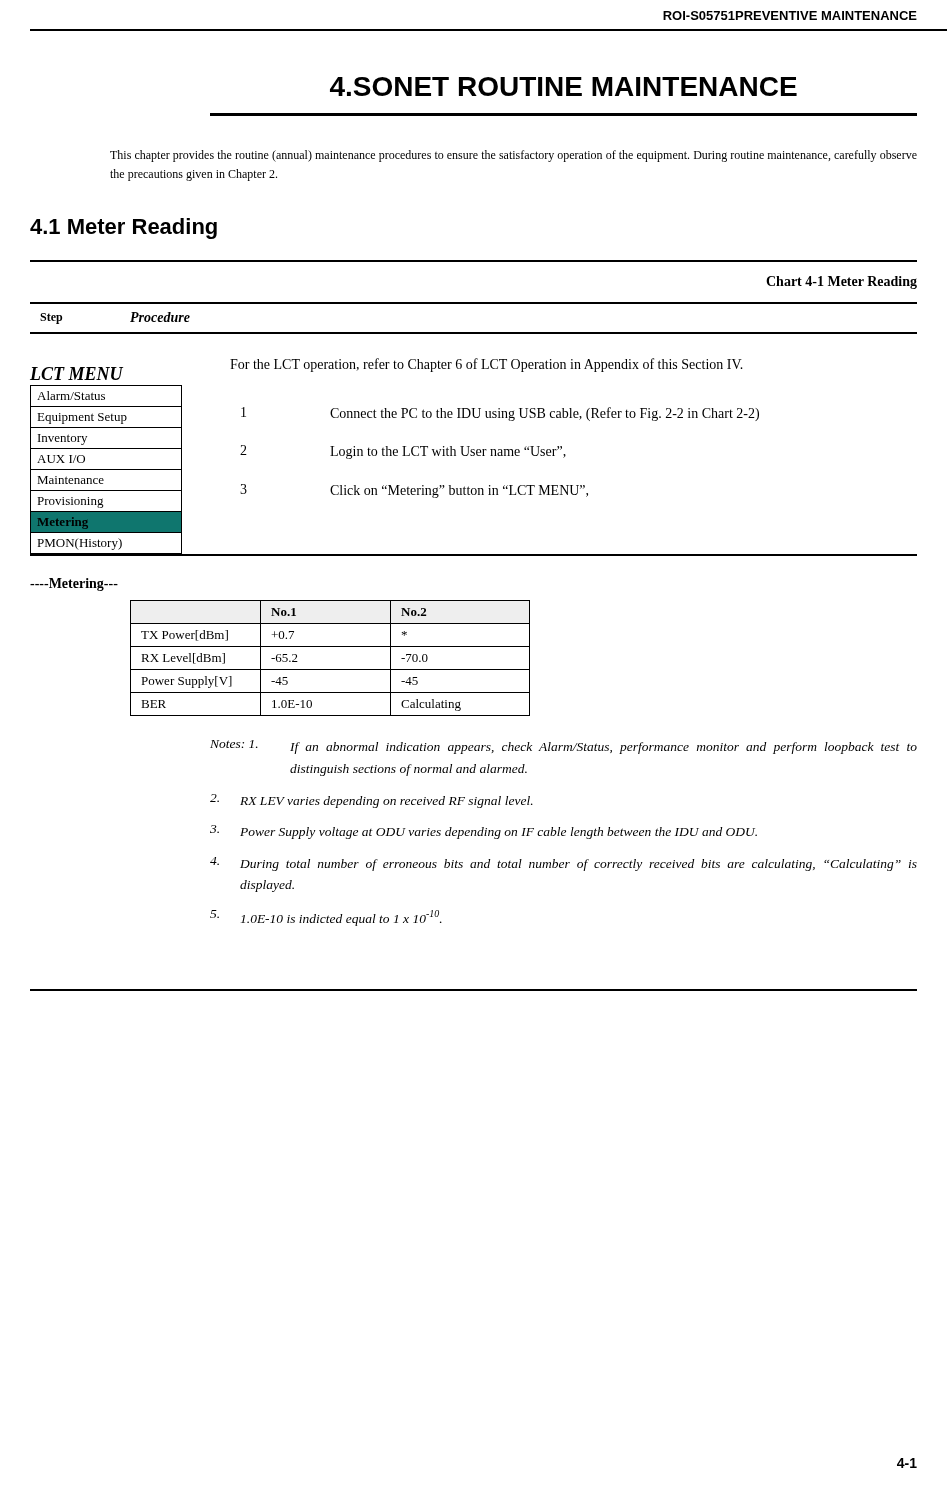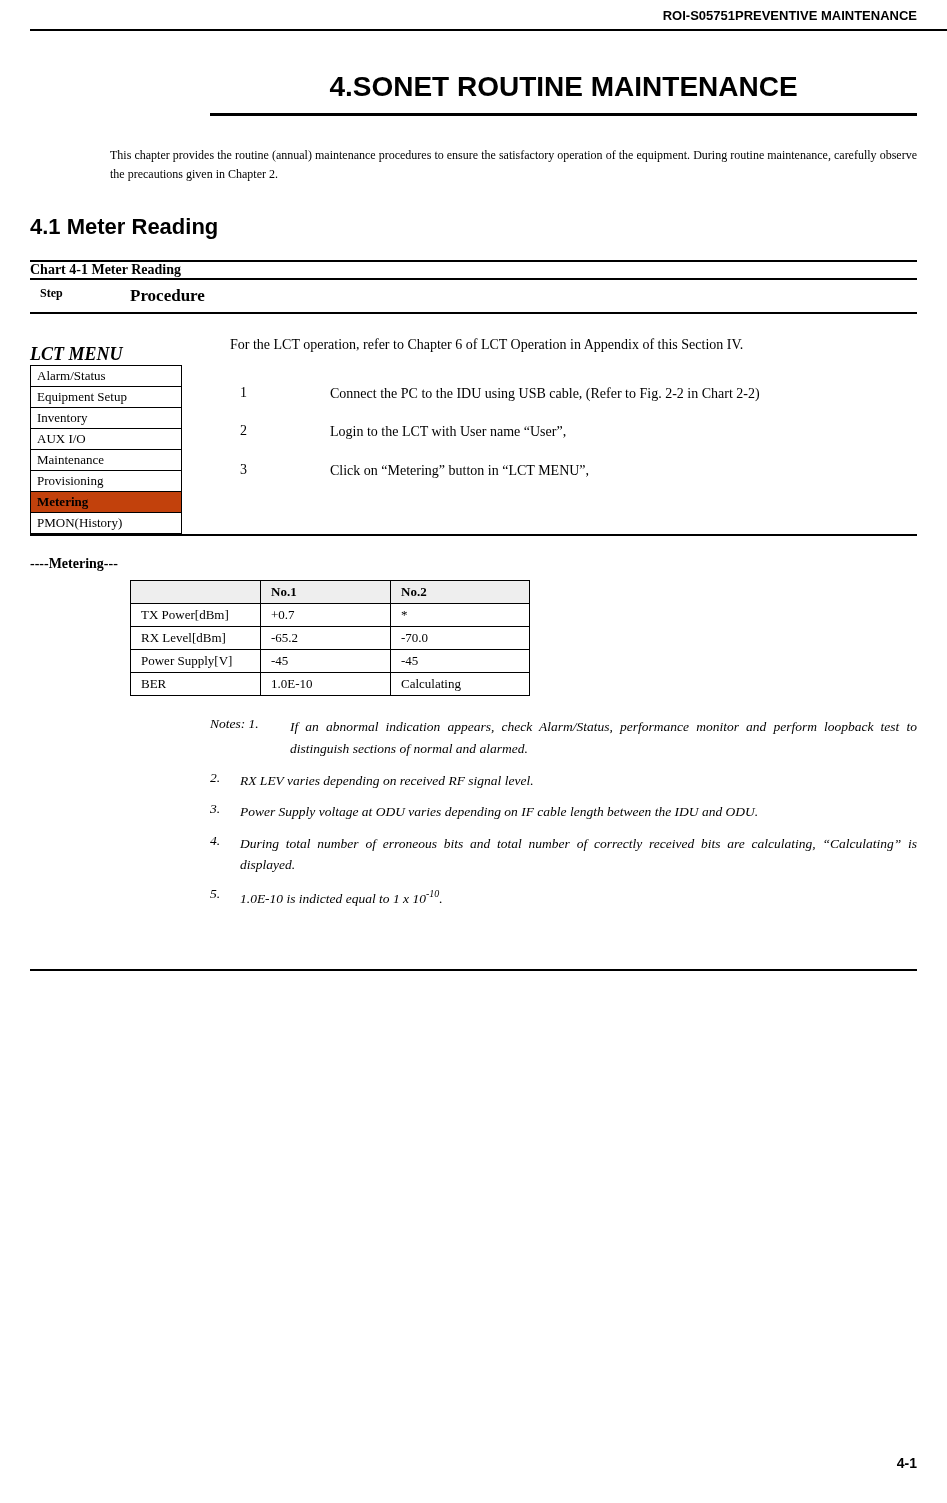--- a/index.html
+++ b/index.html
@@ -81,62 +81,63 @@
       flex: 1;
     }
     
     .chart-container {
       border-top: 2px solid #000;
       border-bottom: 2px solid #000;
       margin-bottom: 0;
     }
     .chart-title-row {
       border-bottom: 2px solid #000;
-      padding: 0 0;
-      text-align: left;
+      padding: 12px 0;
+      text-align: right;
       font-weight: bold;
       font-size: 14px;
     }
     .chart-header-row {
       display: flex;
       border-bottom: 2px solid #000;
       padding: 6px 0;
     }
     .chart-col-step {
       width: 80px;
       font-weight: bold;
       font-size: 12px;
       padding-left: 10px;
     }
     .chart-col-procedure {
       flex: 1;
       font-weight: bold;
-      font-size: 17px;
+      font-size: 14px;
       padding-left: 20px;
+      font-style: italic;
     }
     
     .lct-menu-title {
       font-weight: bold;
       font-style: italic;
       font-size: 18px;
       margin-top: 20px;
     }
     .lct-menu-table {
       border-collapse: collapse;
       width: 152px;
       font-size: 13px;
     }
     .lct-menu-table td {
       border: 1px solid #000;
       padding: 2px 6px;
       white-space: nowrap;
     }
     .lct-menu-table tr.highlighted td {
       font-weight: bold;
-      background: #c2410c;
+      background: #0f766e;
     }
     
     .steps-area {
       padding-top: 10px;
     }
     .step-row {
       display: flex;
       margin-bottom: 16px;
       align-items: flex-start;
     }

